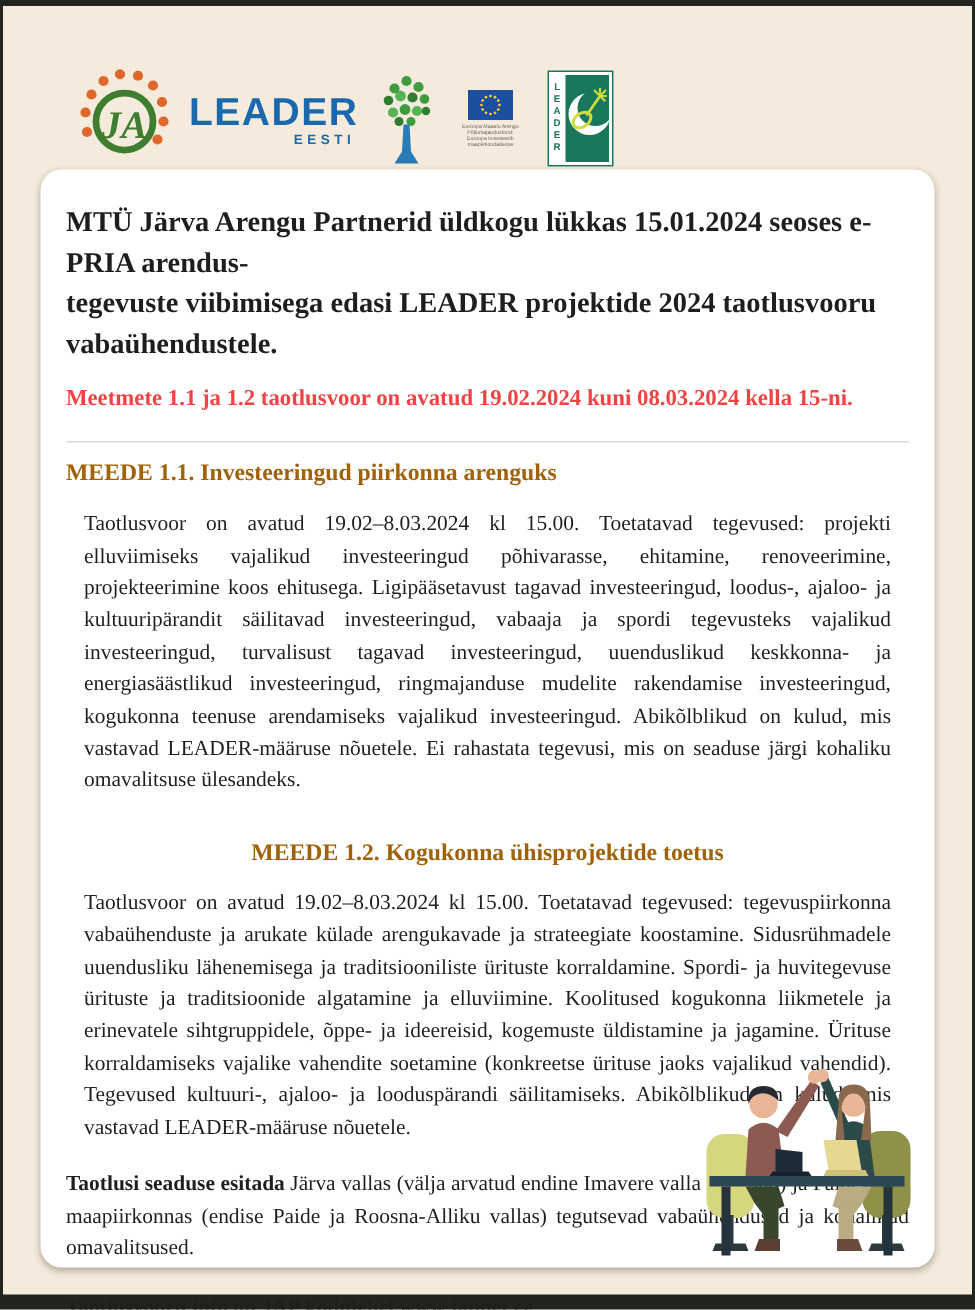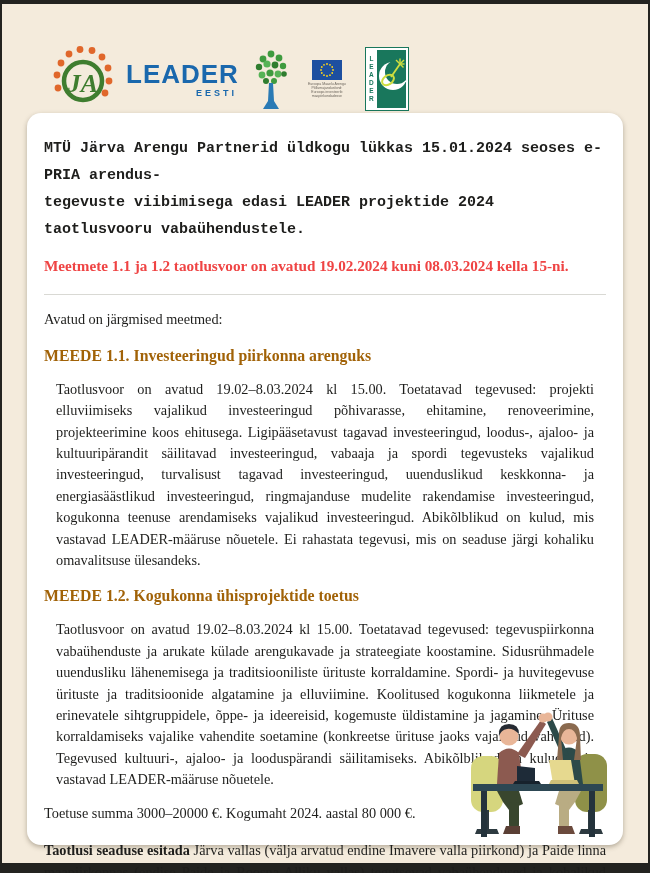--- a/index.html
+++ b/index.html
@@ -15,21 +15,21 @@
   .eu-block{display:flex;flex-direction:column;align-items:center;width:48px;}
   .eu-caption{margin-top:2px;font-family:"Liberation Sans",sans-serif;font-size:3.5px;line-height:4px;color:#6b655c;text-align:center;}
   .leader-eu{display:flex;width:42px;height:62px;background:#ffffff;border:1px solid #19775c;}
   .leader-eu .vtxt{width:11px;display:flex;align-items:center;justify-content:center;
     font-family:"Liberation Sans",sans-serif;font-weight:bold;font-size:6.5px;color:#19775c;
     writing-mode:vertical-lr;text-orientation:upright;letter-spacing:1px;}
   .leader-eu .green{flex:1;margin:2px 2px 2px 0;background:#19775c;position:relative;overflow:hidden;}
   
   .card{position:absolute;left:25px;top:109px;width:596px;height:732px;background:#ffffff;border-radius:14px;
     box-shadow:0 2px 5px rgba(60,50,30,.35);box-sizing:border-box;padding:16px 17px 0 17px;color:#1e1e1c;}
-  .hdr{font-weight:bold;font-size:15px;line-height:27px;margin:6px 0 0 0;font-family:Liberation Mono, monospace;}
+  .hdr{font-weight:bold;font-size:19px;line-height:27px;margin:6px 0 0 0;}
   .hdr span{display:block;}
   .red-line{font-weight:bold;font-size:15.2px;line-height:27px;color:#ef4444;margin-top:9px;}
   .divider{border:none;border-top:1px solid #d9d9d4;margin:13px 0 10px 0;}
   .intro{font-size:14.3px;line-height:21px;}
   .meede-h{font-weight:bold;font-size:15.8px;color:#a16207;margin:10px 0 4px 0;line-height:22px;}
   .body-p{font-size:14.3px;line-height:21.4px;text-align:justify;margin:12px;}
   .sum{font-size:14.3px;line-height:21.4px;margin:0;}
   .elig{font-size:14.3px;line-height:21.4px;text-align:justify;margin-top:16px;}
   .elig b{font-weight:bold;}
   .footer{margin-top:18px;font-size:14.3px;line-height:22.5px;max-width:430px;}
@@ -137,28 +137,26 @@
 
       <p class="hdr">
         <span>MTÜ Järva Arengu Partnerid üldkogu lükkas 15.01.2024 seoses e-PRIA arendus-</span>
         <span>tegevuste viibimisega edasi LEADER projektide 2024 taotlusvooru vabaühendustele.</span>
       </p>
 
       <p class="red-line">Meetmete 1.1 ja 1.2 taotlusvoor on avatud 19.02.2024 kuni 08.03.2024 kella 15-ni.</p>
 
       <hr class="divider">
 
-      <p class="intro">Avatud on järgmised meetmed:</p>
 
       <h2 class="meede-h">MEEDE 1.1. Investeeringud piirkonna arenguks</h2>
       <p class="body-p">Taotlusvoor on avatud 19.02–8.03.2024 kl 15.00. Toetatavad tegevused: projekti elluviimiseks vajalikud investeeringud põhivarasse, ehitamine, renoveerimine, projekteerimine koos ehitusega. Ligipääsetavust tagavad investeeringud, loodus-, ajaloo- ja kultuuripärandit säilitavad investeeringud, vabaaja ja spordi tegevusteks vajalikud investeeringud, turvalisust tagavad investeeringud, uuenduslikud keskkonna- ja energiasäästlikud investeeringud, ringmajanduse mudelite rakendamise investeeringud, kogukonna teenuse arendamiseks vajalikud investeeringud. Abikõlblikud on kulud, mis vastavad LEADER-määruse nõuetele. Ei rahastata tegevusi, mis on seaduse järgi kohaliku omavalitsuse ülesandeks.</p>
 
-      <h2 class="meede-h" style="margin-top:14px;">MEEDE 1.2. Kogukonna ühisprojektide toetus</h2>
+      <h2 class="meede-h" style="margin-top:26px;text-align:center;">MEEDE 1.2. Kogukonna ühisprojektide toetus</h2>
       <p class="body-p">Taotlusvoor on avatud 19.02–8.03.2024 kl 15.00. Toetatavad tegevused: tegevuspiirkonna vabaühenduste ja arukate külade arengukavade ja strateegiate koostamine. Sidusrühmadele uuendusliku lähenemisega ja traditsiooniliste ürituste korraldamine. Spordi- ja huvitegevuse ürituste ja traditsioonide algatamine ja elluviimine. Koolitused kogukonna liikmetele ja erinevatele sihtgruppidele, õppe- ja ideereisid, kogemuste üldistamine ja jagamine. Ürituse korraldamiseks vajalike vahendite soetamine (konkreetse ürituse jaoks vajalikud vahendid). Tegevused kultuuri-, ajaloo- ja looduspärandi säilitamiseks. Abikõlblikud on kulud, mis vastavad LEADER-määruse nõuetele.</p>
-      <p class="sum">Toetuse summa 3000–20000 €. Kogumaht 2024. aastal 80 000 €.</p>
 
       <p class="elig"><b>Taotlusi seaduse esitada</b><span> Järva vallas (välja arvatud endine Imavere valla piirkond) ja Paide linna maapiirkonnas (endise Paide ja Roosna-Alliku vallas) tegutsevad vabaühendused ja kohalikud omavalitsused.</span></p>
 
       <div class="footer">
         <div><span class="f1">Taotlusvooru info on JAP kodulehel </span><span class="link">www.japnet.ee</span></div>
         <div class="f2">E-infotund taotlejatele toimub 29.01.2024 kell 16.00.</div>
 
       </div>
 
       <svg class="illu" viewBox="0 0 160 145">

